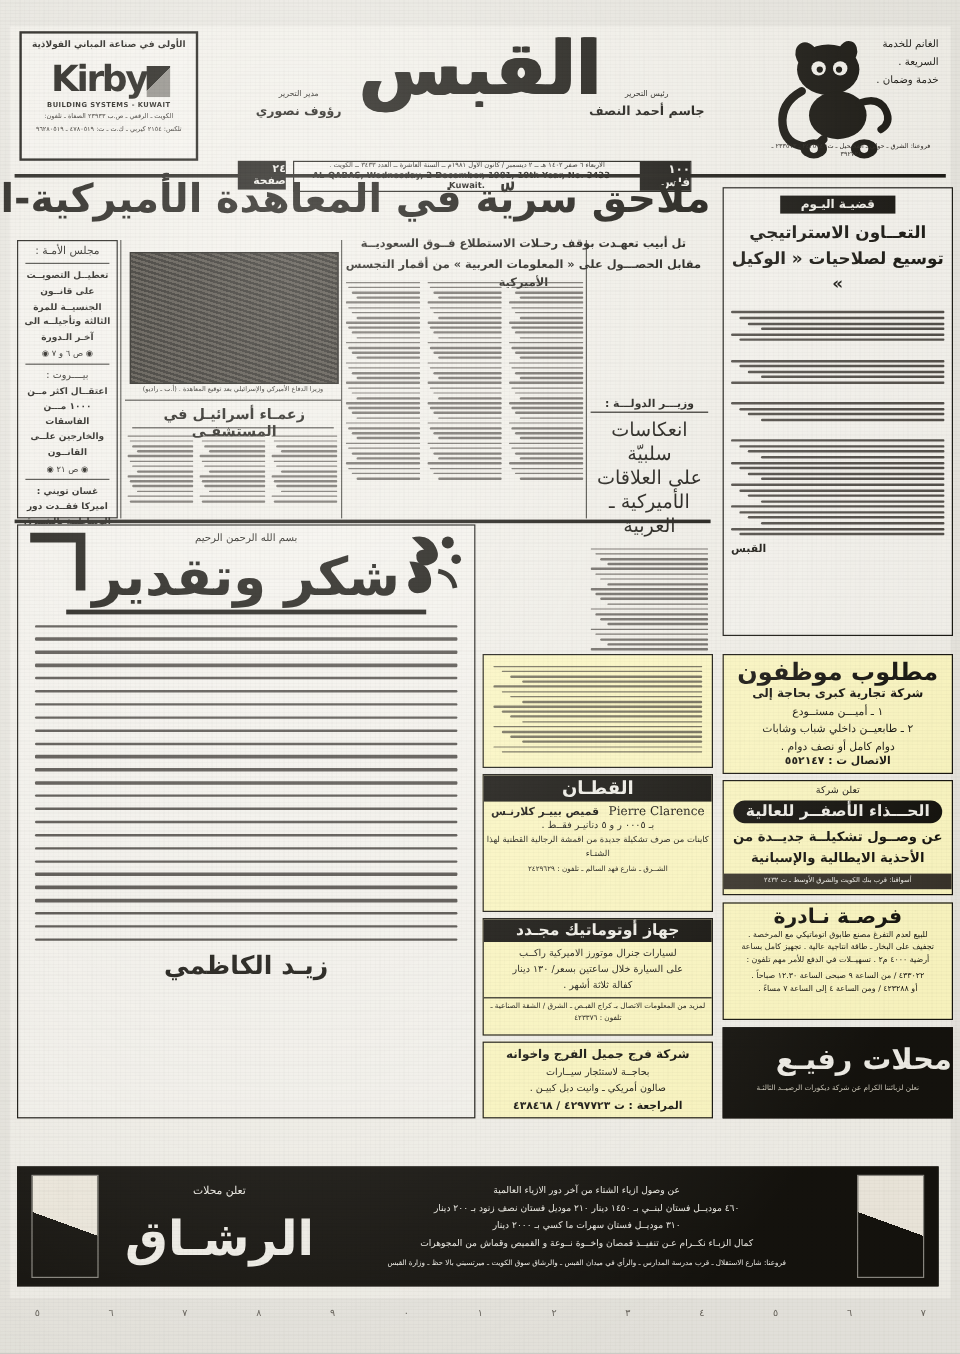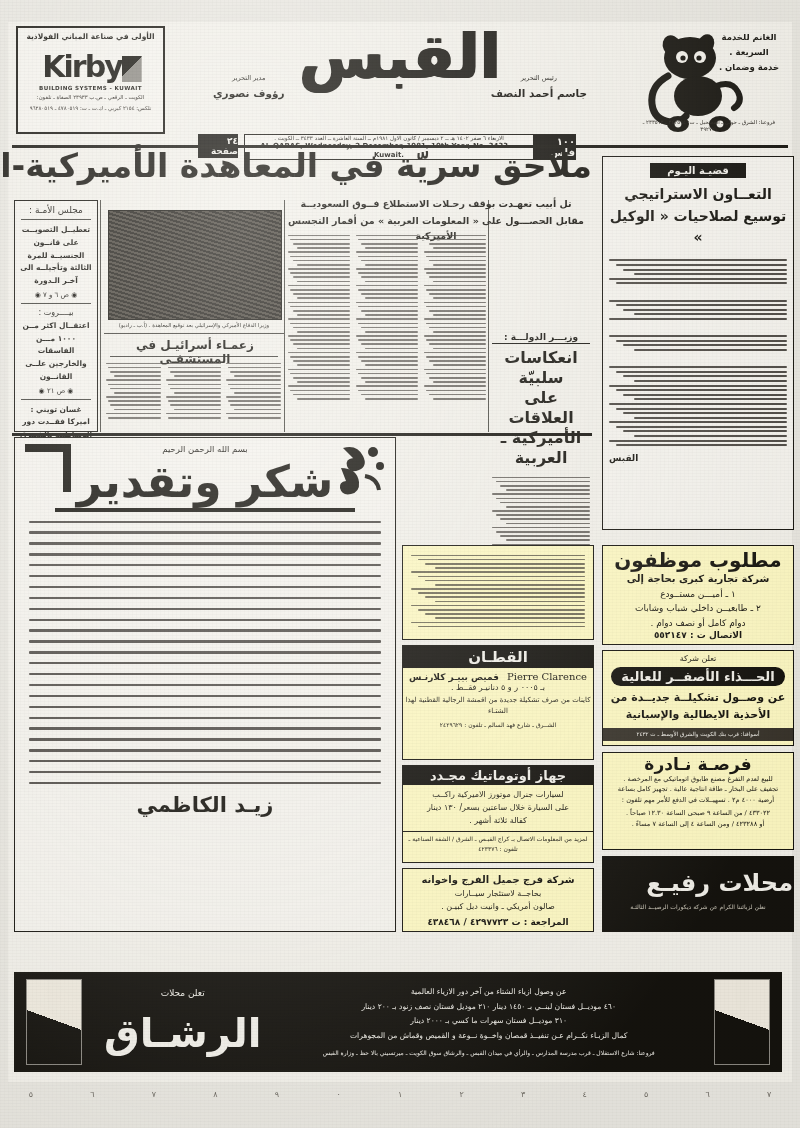--- a/index.html
+++ b/index.html
@@ -91,22 +91,22 @@
   .dateline .dtxt .eng{font-size:7px;font-weight:bold;color:#17150f;text-align:center;display:block;direction:ltr}
   .pagesbox{
     position:absolute;left:190px;top:112px;width:40px;height:24px;background:#15130e;color:#f3f1ea;
     display:flex;align-items:center;justify-content:center;font-size:9px;font-weight:bold;
   }
 
   .mascot{
     position:absolute;left:4px;top:2px;width:160px;height:112px;overflow:hidden;
   }
   .mascot .mtxt{
-    position:absolute;left:6px;top:6px;width:66px;font-size:8.5px;font-weight:bold;color:#17150f;
-    line-height:1.75;text-align:center;
+    position:absolute;left:6px;top:6px;width:66px;font-size:8.5px;font-weight:normal;color:#17150f;
+    line-height:1.75;text-align:right;
   }
   .mascot .mphone{position:absolute;left:4px;bottom:2px;font-size:5.4px;color:#2a2620;line-height:1.4;width:150px}
 
   
   #headline-band{position:absolute;left:12px;top:148px;width:580px;}
   .mainHeadline{
     font-size:33px;font-weight:bold;color:#17150f;text-align:center;
     line-height:1.08;letter-spacing:-1px;white-space:nowrap;
   }
   .subHead{
@@ -121,21 +121,21 @@
       repeating-linear-gradient(17deg,#25221c 0 2px,#4b463d 2px 4px),
       radial-gradient(circle at 30% 35%,#cfcabb 0 9px,rgba(0,0,0,0) 10px),
       radial-gradient(circle at 62% 30%,#d8d3c4 0 11px,rgba(0,0,0,0) 12px),
       radial-gradient(circle at 85% 40%,#c6c0b1 0 8px,rgba(0,0,0,0) 9px),
       #2b271f;
     border:1px solid #17150f;
   }
   .caption{font-size:5.4px;color:#17150f;text-align:center;line-height:1.4;margin-top:2px}
 
   .secHeadSm{font-size:12px;font-weight:bold;color:#17150f;text-align:center;letter-spacing:-.3px}
-  .secHeadMd{font-size:16px;font-weight:bold;color:#17150f;text-align:center;line-height:1.25;letter-spacing:-.5px}
+  .secHeadMd{font-size:16px;font-weight:normal;color:#17150f;text-align:center;line-height:1.25;letter-spacing:-.5px}
   .kicker{font-size:9px;font-weight:bold;color:#17150f;text-align:center;border-bottom:1.2px solid #17150f;padding-bottom:1px}
 
   
   #index-box{
     position:absolute;left:14px;top:200px;width:84px;height:232px;
     border:1.4px solid #17150f;background:#f6f4ee;padding:3px 4px;box-sizing:border-box;
   }
   #index-box .ihead{font-size:9px;font-weight:normal;color:#17150f;text-align:center;margin:1px 0 3px}
   #index-box .ititle{font-size:7.5px;font-weight:bold;color:#17150f;text-align:center;line-height:1.7}
   #index-box .ipage{font-size:7px;color:#17150f;text-align:center;margin:3px 0}

